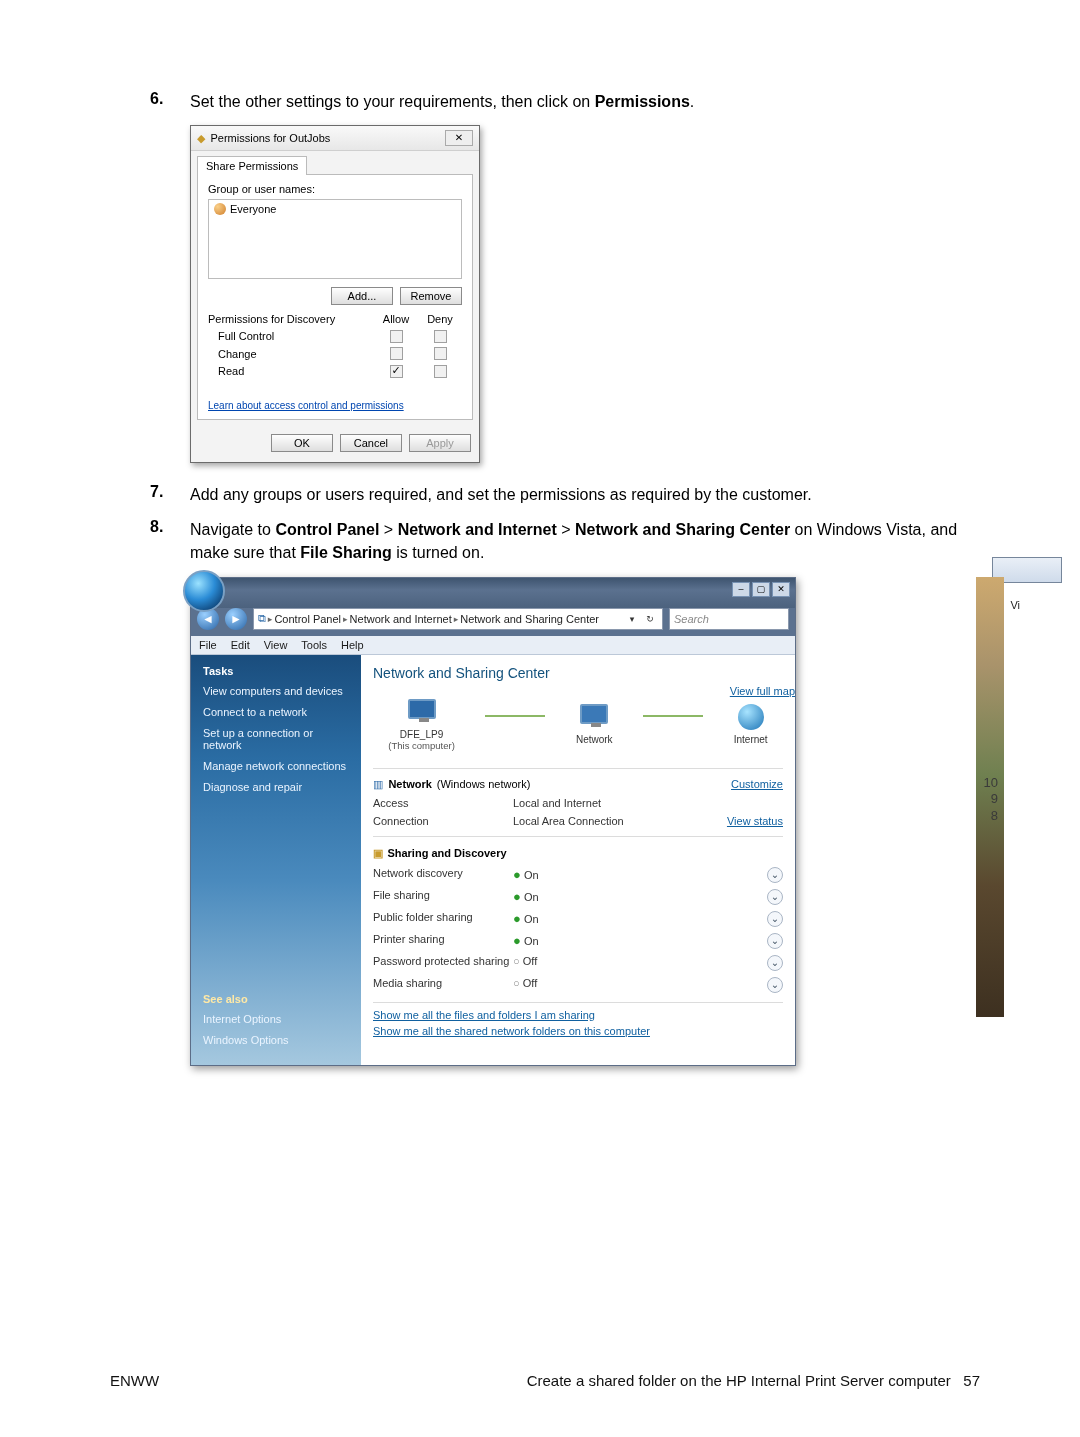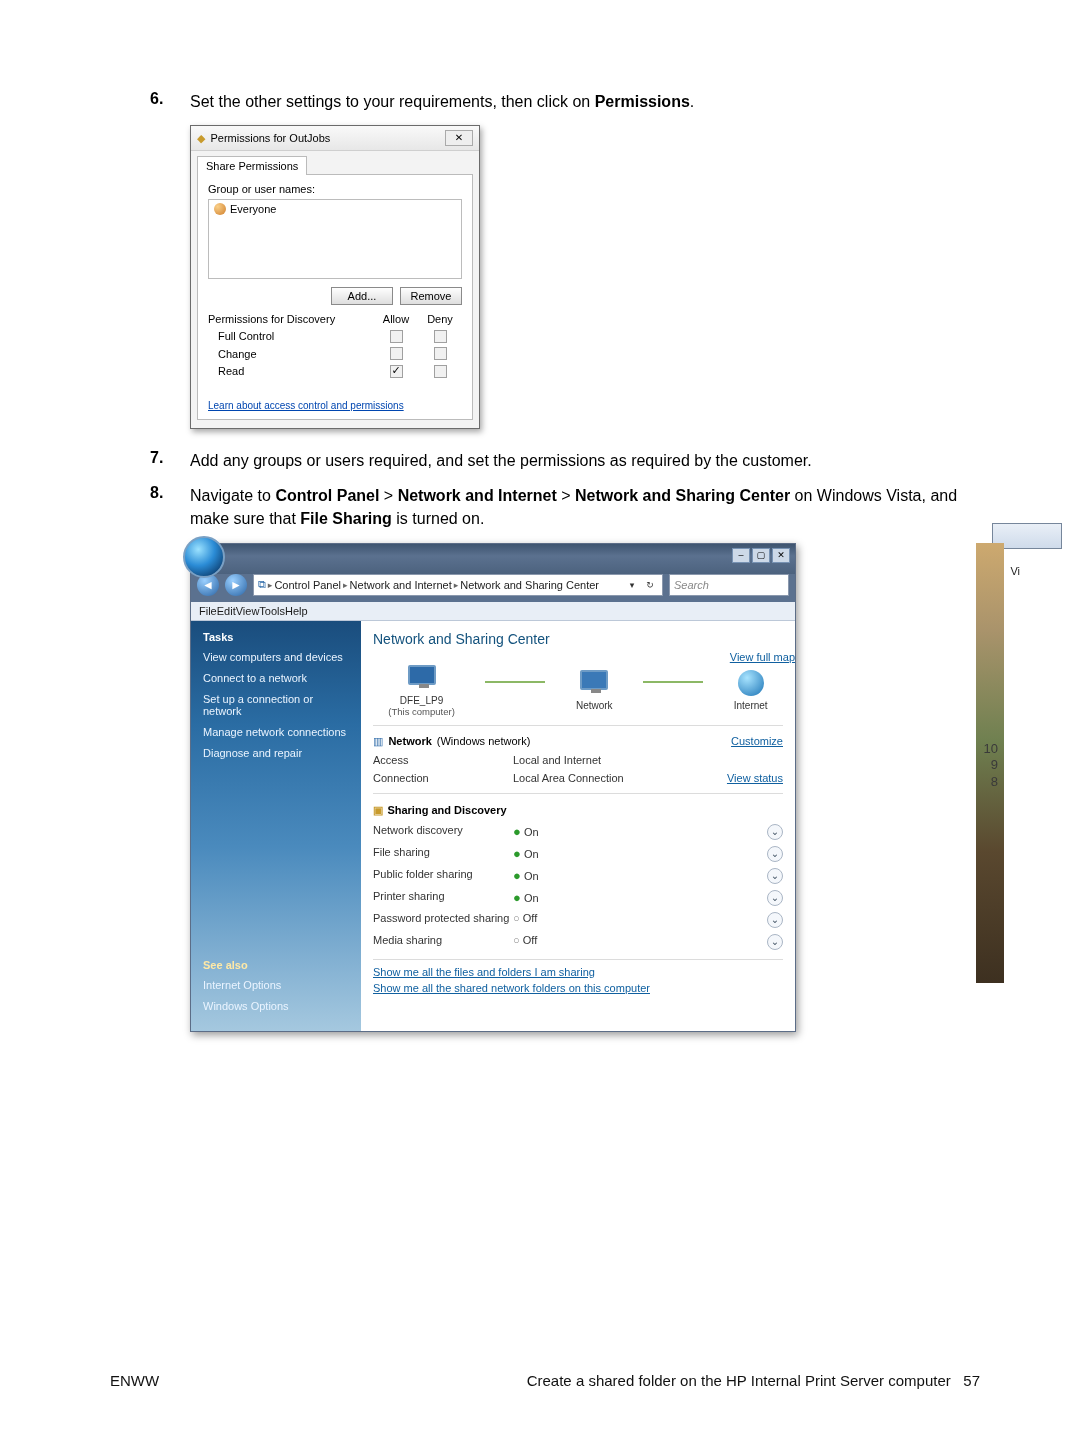--- a/index.html
+++ b/index.html
@@ -166,42 +166,42 @@
   .crumb-sep { color:#666; font-size:9px; }
   .veebox {
     width:16px;text-align:center;color:#333;font-size:9px;
   }
   .search-box {
     width:120px;height:22px;background:#fff;border:1px solid #8a98ad;padding:0 4px;
     display:flex;align-items:center;color:#888;font-style:italic;
   }
   .menu-bar {
     background:#e8eef6; border-bottom:1px solid #bcc8d8;
-    padding:3px 8px; display:flex; font-size:11px;color:#1a1a1a;
+    padding:3px 8px; display:flex; gap:14px; font-size:11px;color:#1a1a1a;
   }
   .net-body { display:flex; }
   .net-sidebar {
     width:170px;
     background: linear-gradient(180deg,#1a4d7d 0%, #2a6ca3 25%, #4a8abd 55%, #a5c8df 100%);
     color:#fff;
     padding:10px 10px 10px 12px;
     position:relative;
     min-height:410px;
   }
   .tasks-hdr { font-weight:bold; font-size:11px; margin-bottom:8px; color:#fff;}
   .task-link { display:block; color:#eaf4ff; font-size:11px; margin-bottom:9px; text-decoration:none; }
   .see-also { position:absolute; bottom:10px; left:12px; }
   .see-also .tasks-hdr{ color:#ffe9a6; margin-bottom:8px;}
   .net-main {
     flex:1; background:#fff; padding:10px 12px; position:relative;
   }
   .panel-title { color:#13527d; font-size:14px; margin-bottom:10px; }
   .map-link { position:absolute; right:0; top:30px; color:#1060a0; font-size:11px; text-decoration:underline;}
   .net-map {
-    display:flex; justify-content:space-around; align-items:center; margin:18px 0 8px 0;
+    display:flex; justify-content:space-around; align-items:center; margin:18px 0 17px 0;
   }
   .node { text-align:center; font-size:10px; color:#333; }
   .node-icon { width:32px;height:28px;margin:0 auto 2px auto; }
   .monitor {
     width:28px;height:20px;background:#2d6aa8;border:2px solid #6e9bc5;border-radius:2px;margin:0 auto;position:relative;
   }
   .monitor::after{content:"";position:absolute;bottom:-5px;left:9px;width:10px;height:4px;background:#888;}
   .globe {
     width:26px;height:26px;border-radius:50%;background:radial-gradient(circle at 35% 30%,#a8e4ff,#1b73b5);margin:0 auto;
   }
@@ -295,20 +295,25 @@
           </tr>
           <tr>
             <td style="padding-left:10px;">Read</td>
             <td style="text-align:center"><span class="chk checked"></span></td>
             <td style="text-align:center"><span class="chk"></span></td>
           </tr>
         </tbody>
           </table>
         <a class="perm-link">Learn about access control and permissions</a>
       </div>
+      <div class="perm-footer">
+        <span class="dlg-btn">OK</span>
+        <span class="dlg-btn">Cancel</span>
+        <span class="dlg-btn disabled">Apply</span>
+      </div>
     </div>
   </div>
 
   <div class="step">
     <div class="step-num">7.</div>
     <div class="step-text">Add any groups or users required, and set the permissions as required by the customer.</div>
   </div>
 
   <div class="step">
     <div class="step-num">8.</div>

